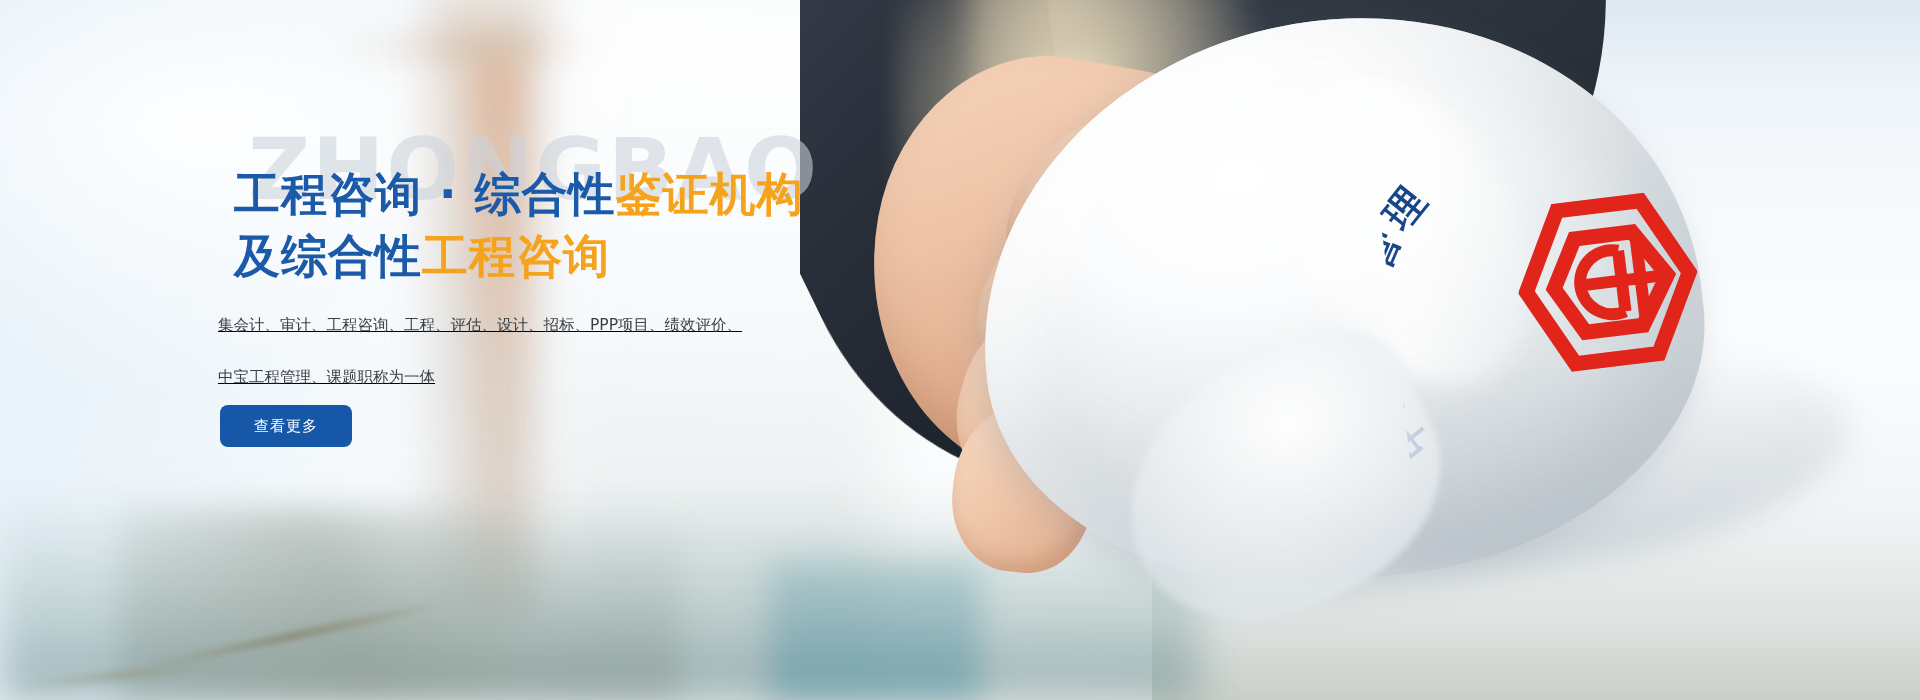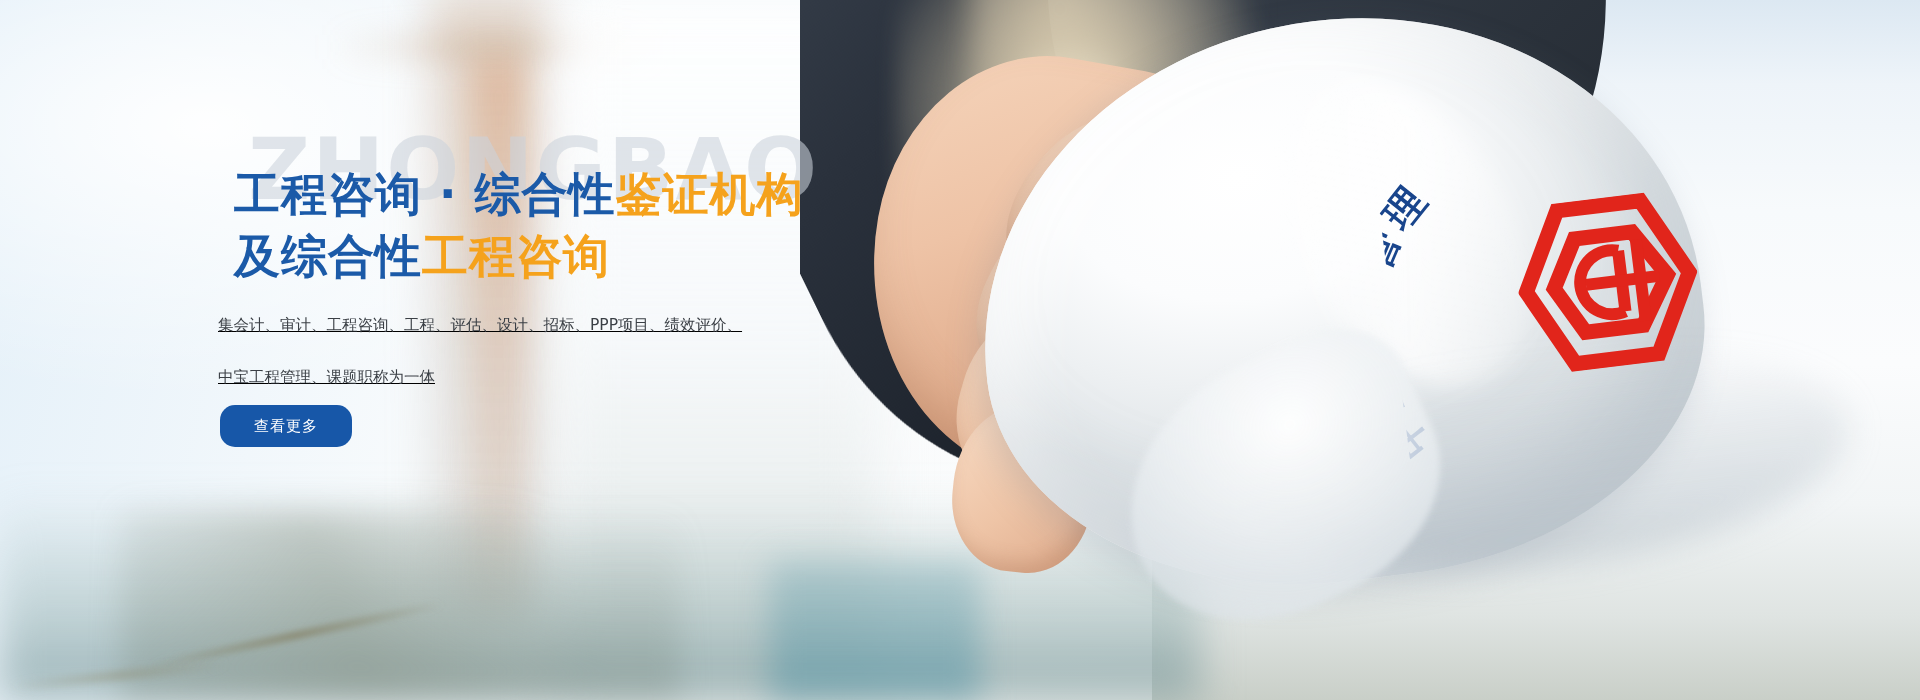--- a/index.html
+++ b/index.html
@@ -211,21 +211,21 @@
   .desc-line {
     font-size:15.5px; color:#3a3f45; line-height:24px;
     margin-bottom:28px; white-space:nowrap;
     font-family:"DejaVu Sans","Liberation Sans",sans-serif;
   }
 
   .cta {
     position:absolute; left:2px; top:405px;
     width:132px; height:42px;
     background:#1757a8;
-    border:none; border-radius:15px;
+    border:none; border-radius:8px;
     color:#ffffff; font-size:15px;
     font-family:"DejaVu Sans","Liberation Sans",sans-serif;
     cursor:pointer; letter-spacing:1px;
   }
 </style>
 </head>
 <body>
 
 <div id="banner">
 

